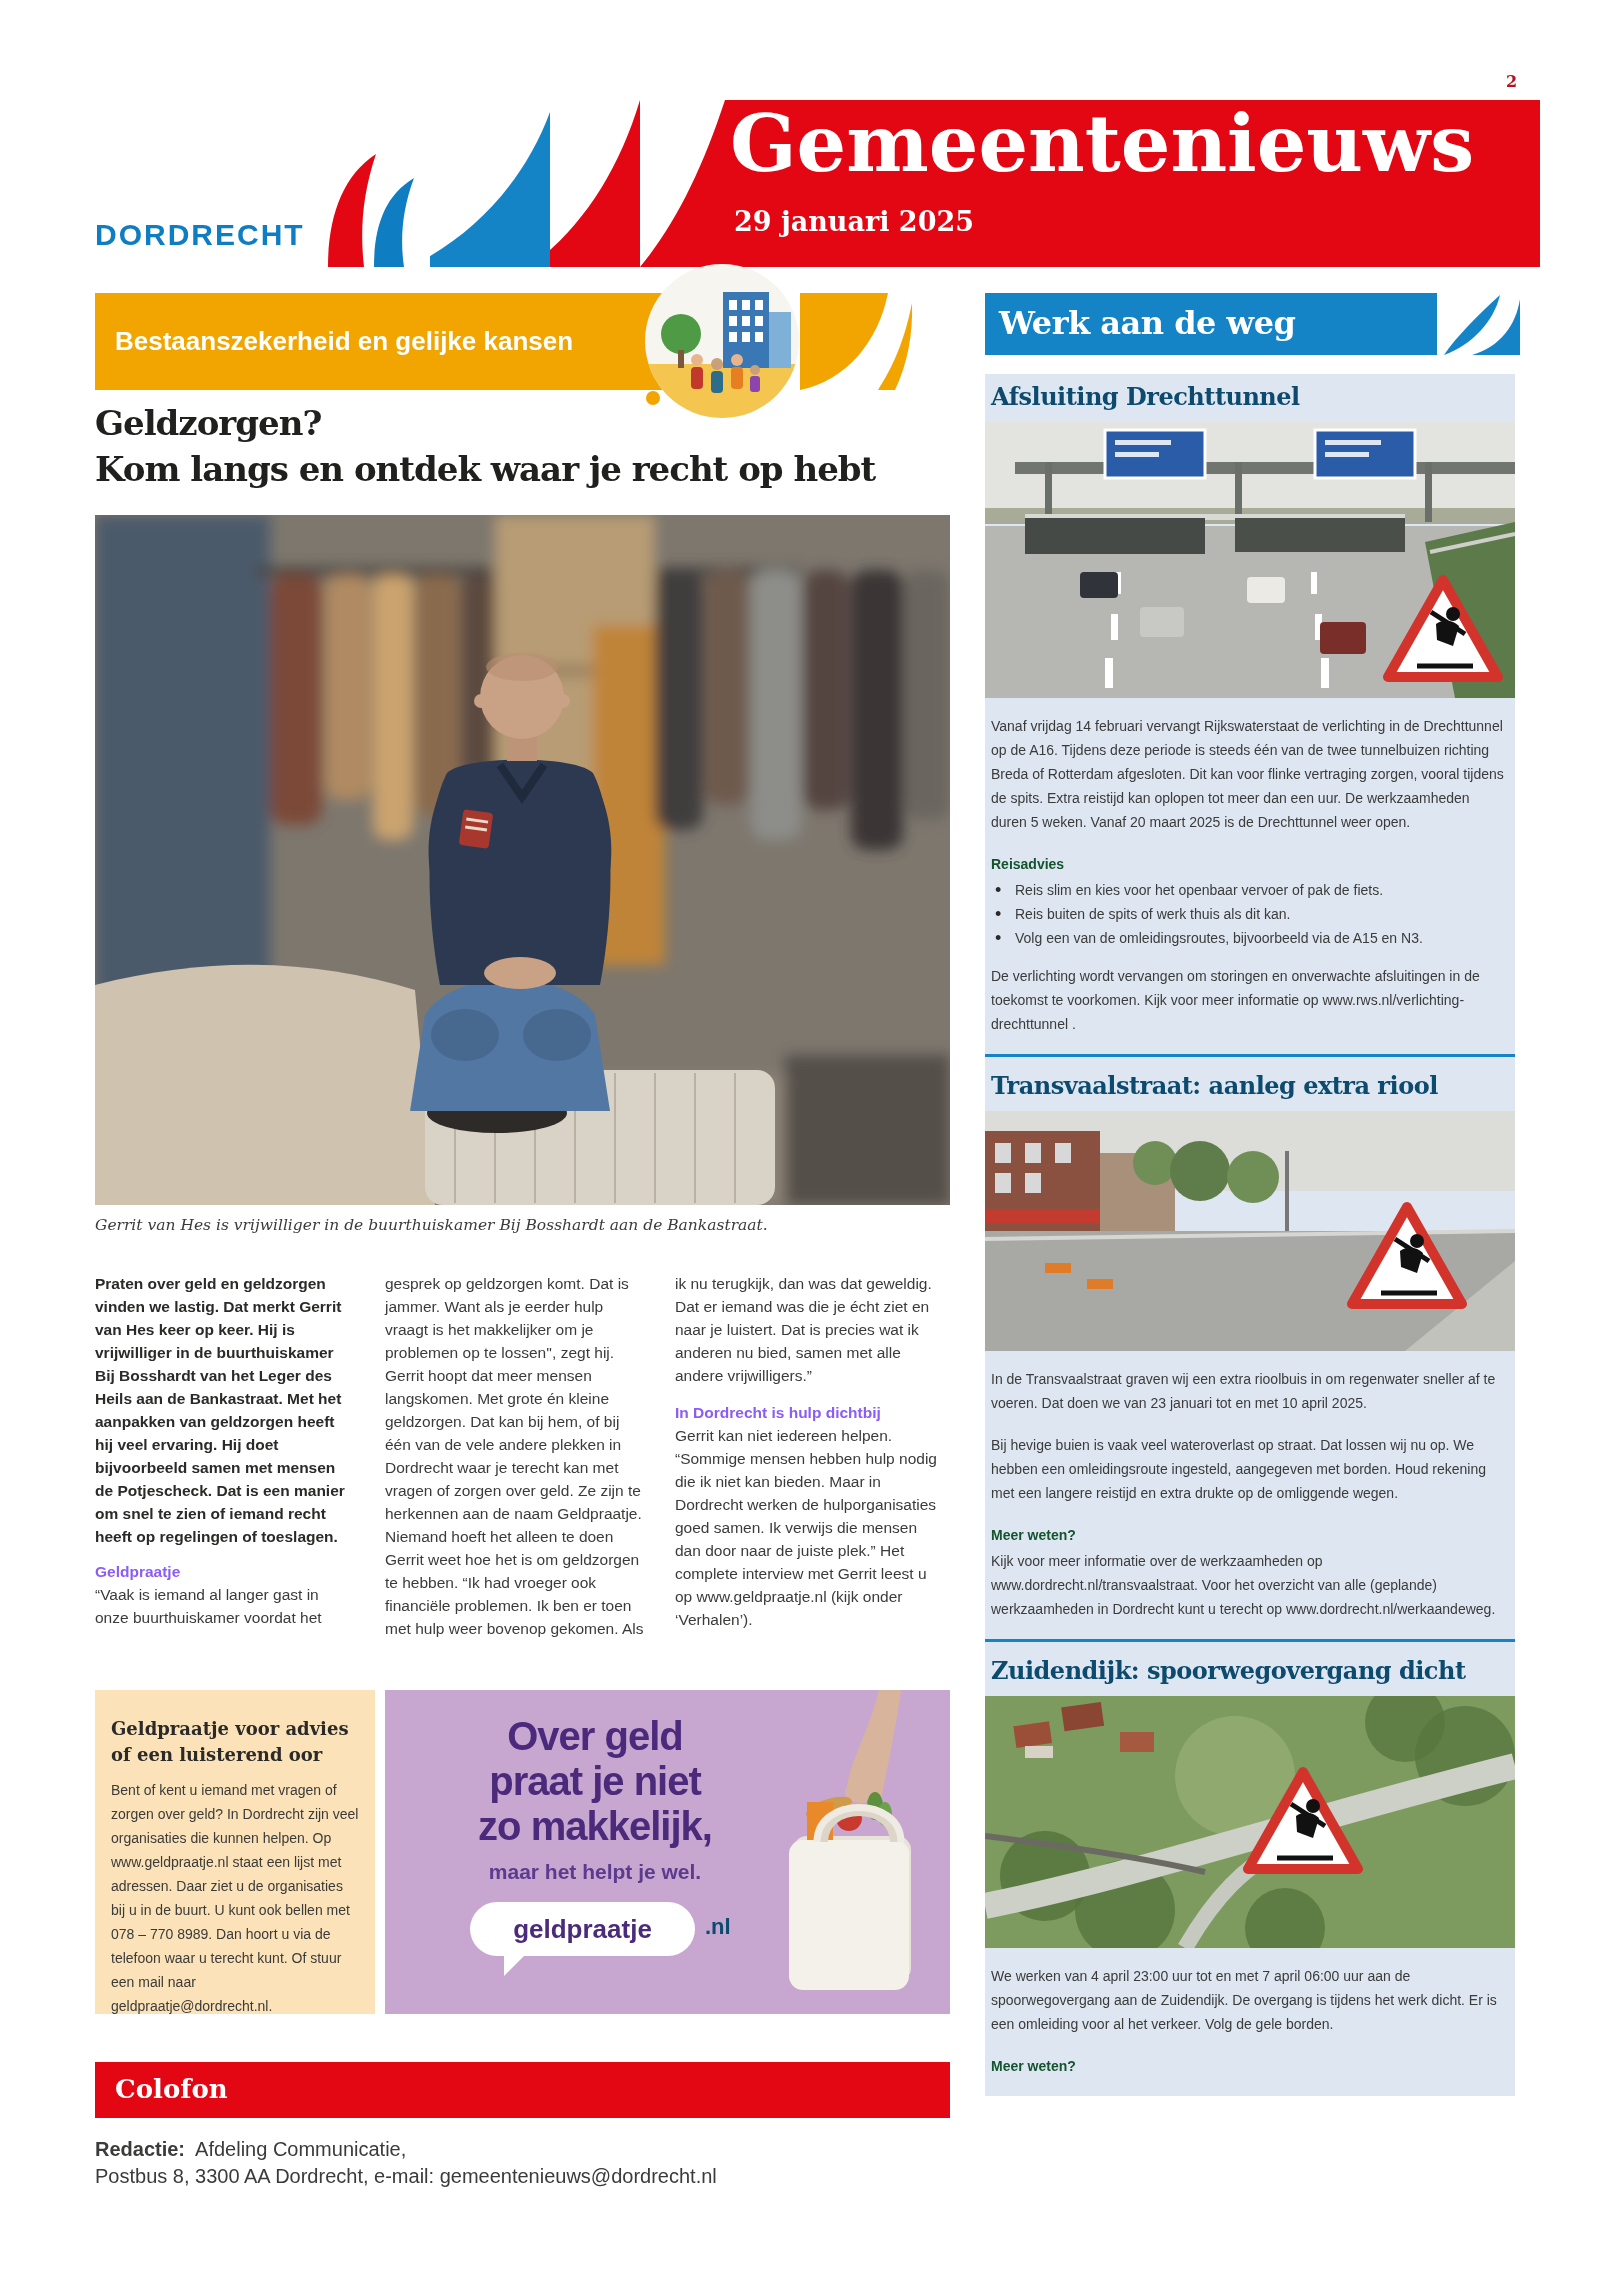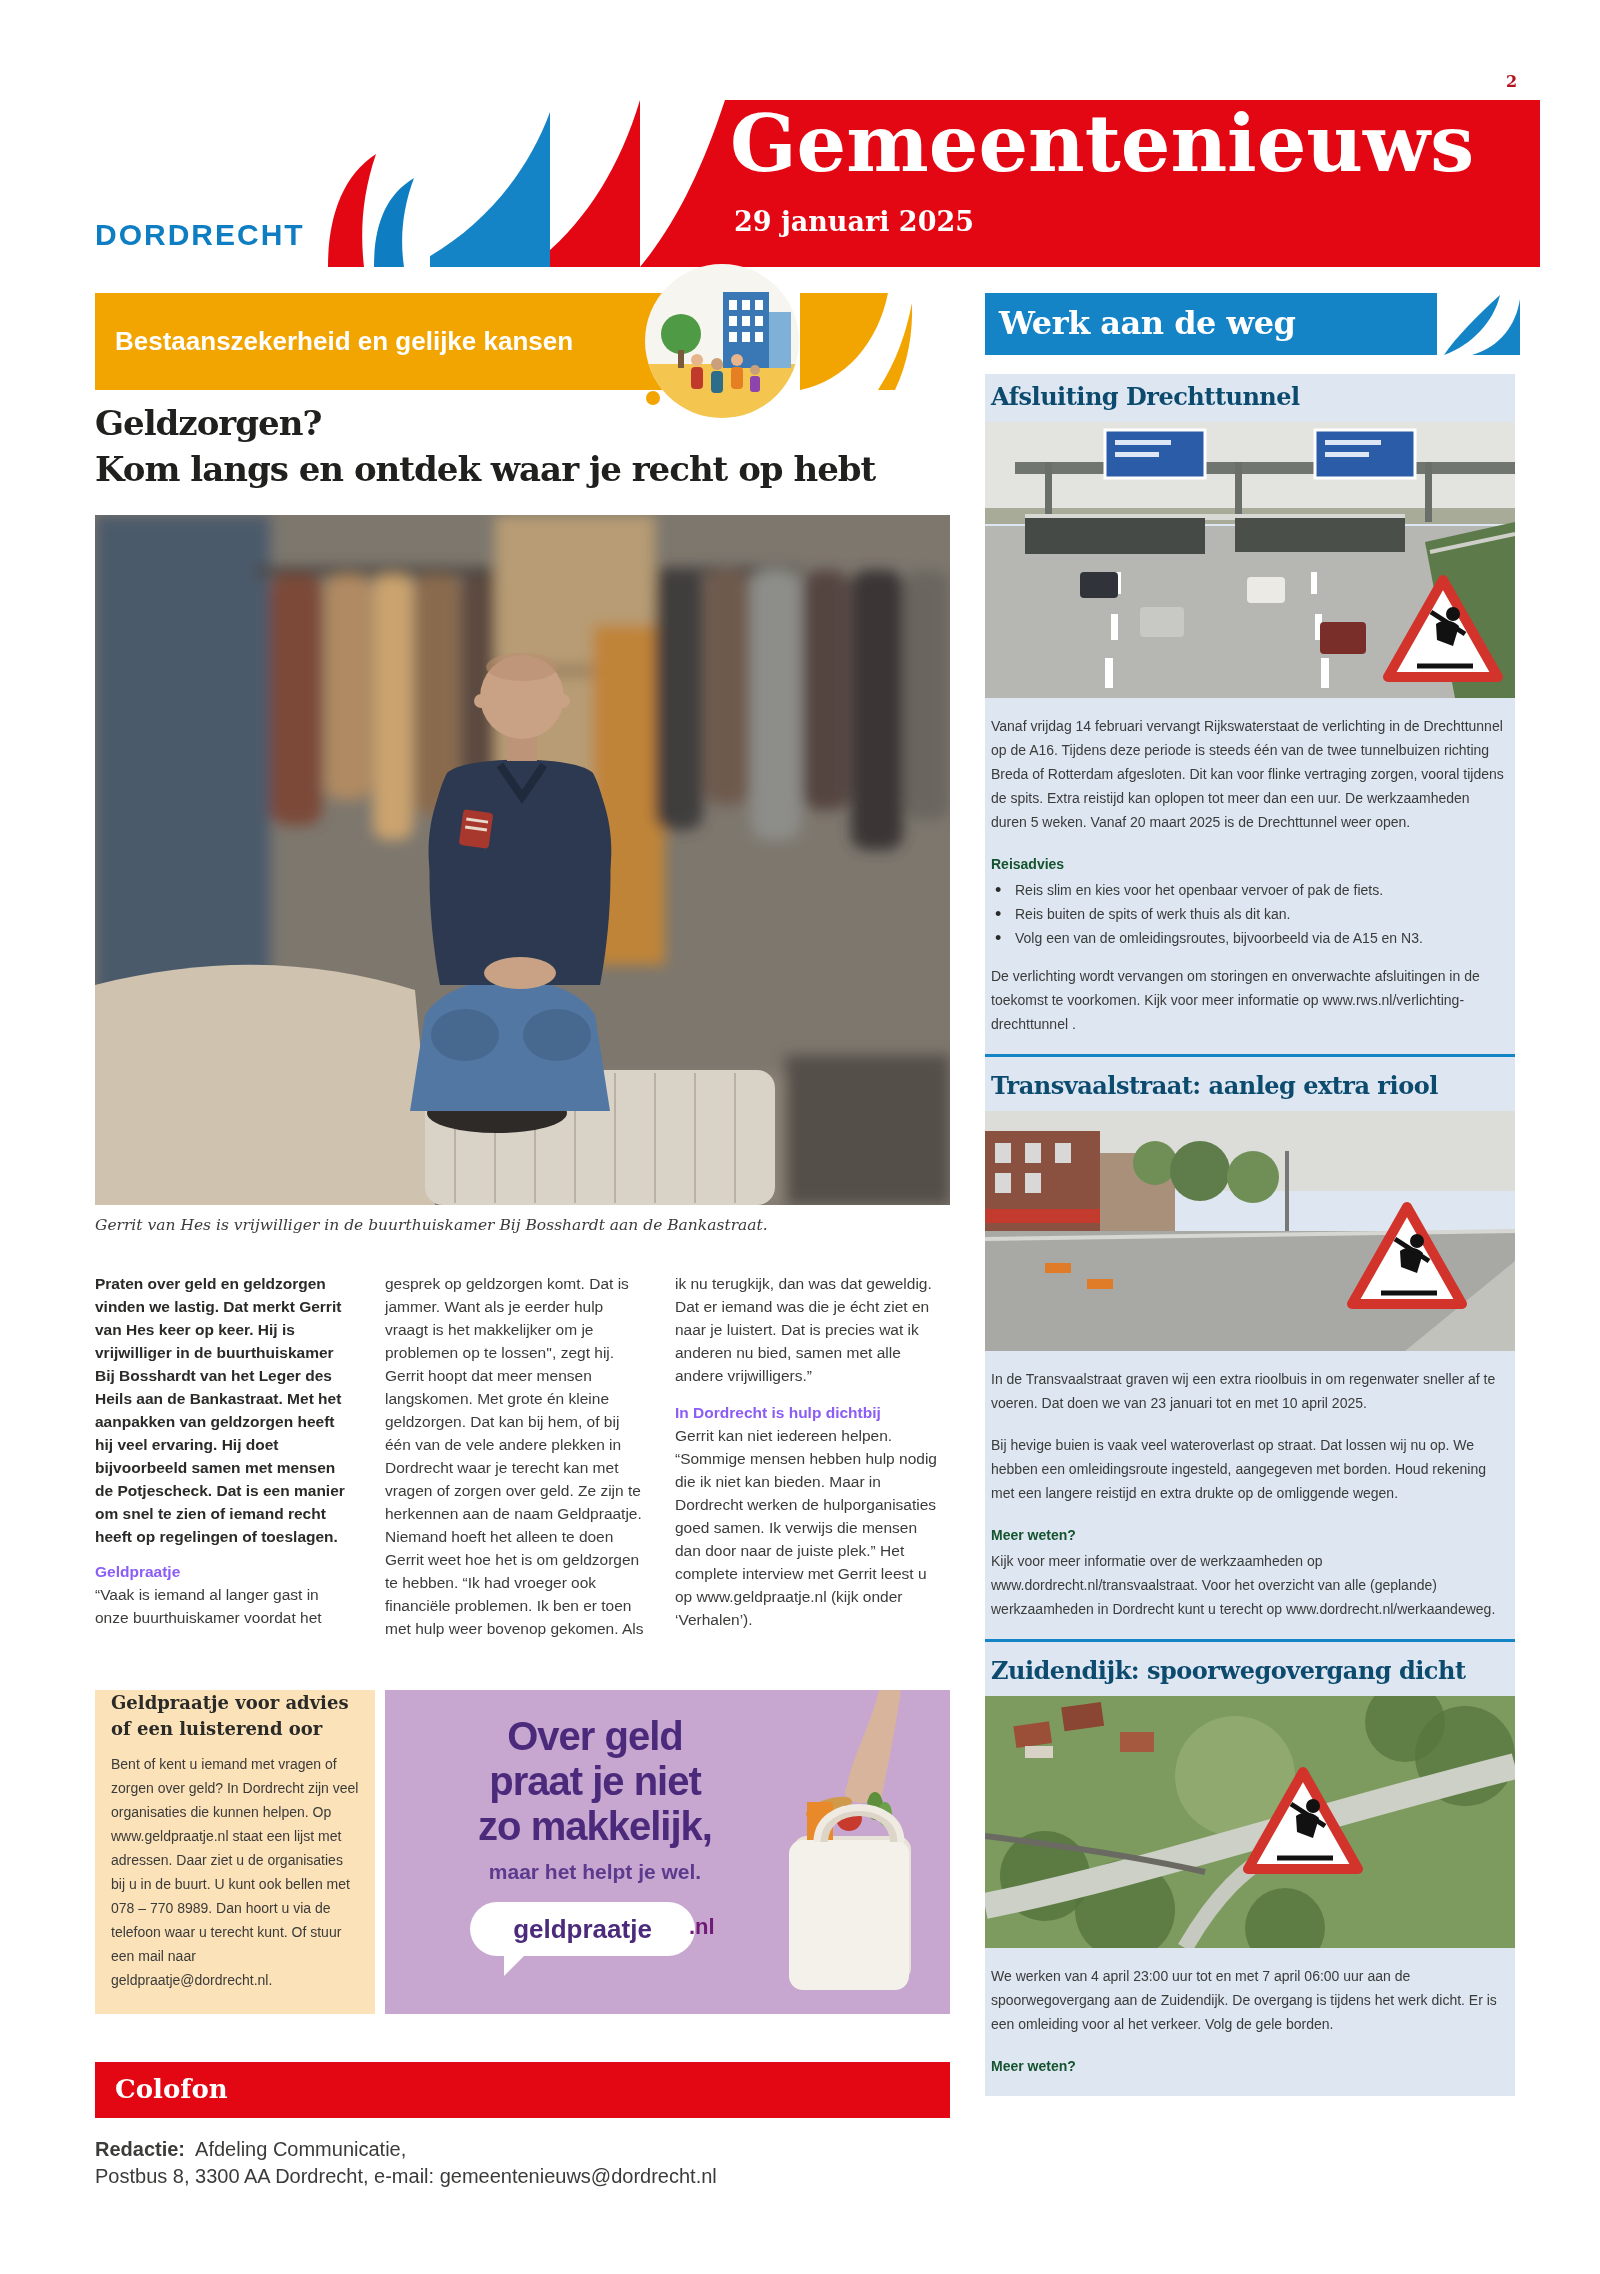--- a/index.html
+++ b/index.html
@@ -36,35 +36,35 @@
   .col { position:absolute; top:1272px; font-size:15.5px; line-height:23px; color:#3b3b3a; }
   .col-1 { left:95px;  width:260px; }
   .col-2 { left:385px; width:262px; }
   .col-3 { left:675px; width:268px; }
   .col .intro { font-weight:bold; color:#2a2a28; margin-bottom:12px; }
   .col .sub { font-weight:bold; color:#8b5cf6; }
   .col .gap-after { margin-bottom:14px; }
 
   
   .gp-box { position:absolute; left:95px; top:1690px; width:280px; height:324px;
-            background:#fbe2b8; padding:0 16px; }
+            background:#fbe2b8; padding:26px 16px; }
   .gp-box h4 { font-family:"DejaVu Serif",serif; font-weight:bold; font-size:18px;
                line-height:26px; color:#2a2a28; white-space:nowrap; }
   .gp-box p { margin-top:10px; font-size:14px; line-height:24px; }
   .ad { position:absolute; left:385px; top:1690px; width:565px; height:324px;
         background:#c7a7cf; overflow:hidden; }
   .ad-text { position:absolute; left:25px; top:24px; width:370px; text-align:center;
              font-weight:bold; color:#4b2a7b; font-size:40px; line-height:45px; letter-spacing:-1px; }
   .ad-tagline { font-size:21px; line-height:30px; margin-top:8px; color:#5c3a8e; letter-spacing:0; }
   .ad-bubble { position:absolute; left:85px; top:212px; width:225px; height:54px; background:#fff;
                border-radius:28px; text-align:center; line-height:54px; font-weight:bold;
                font-size:26px; color:#4b2a7b; }
   .ad-bubble:after { content:""; position:absolute; left:34px; top:50px; border:12px solid transparent;
                      border-top-color:#fff; border-left-color:#fff; }
-  .ad-tld { position:absolute; left:304px; top:224px; color:#701a75; font-weight:bold; font-size:22px; }
+  .ad-tld { position:absolute; left:320px; top:224px; color:#0c4a6e; font-weight:bold; font-size:22px; }
   .ad-bag { position:absolute; right:6px; top:0; }
 
   
   .colofon-bar { position:absolute; left:95px; top:2062px; width:855px; height:56px; background:#e30613; }
   .colofon-bar span { display:block; padding-left:20px; line-height:54px; color:#fff;
                       font-family:"DejaVu Serif",serif; font-weight:bold; font-size:26px; }
   .colofon-credits { position:absolute; left:95px; top:2136px; font-size:20px; line-height:27px; }
   .colofon-credits .lbl { font-weight:bold; }
 
   

